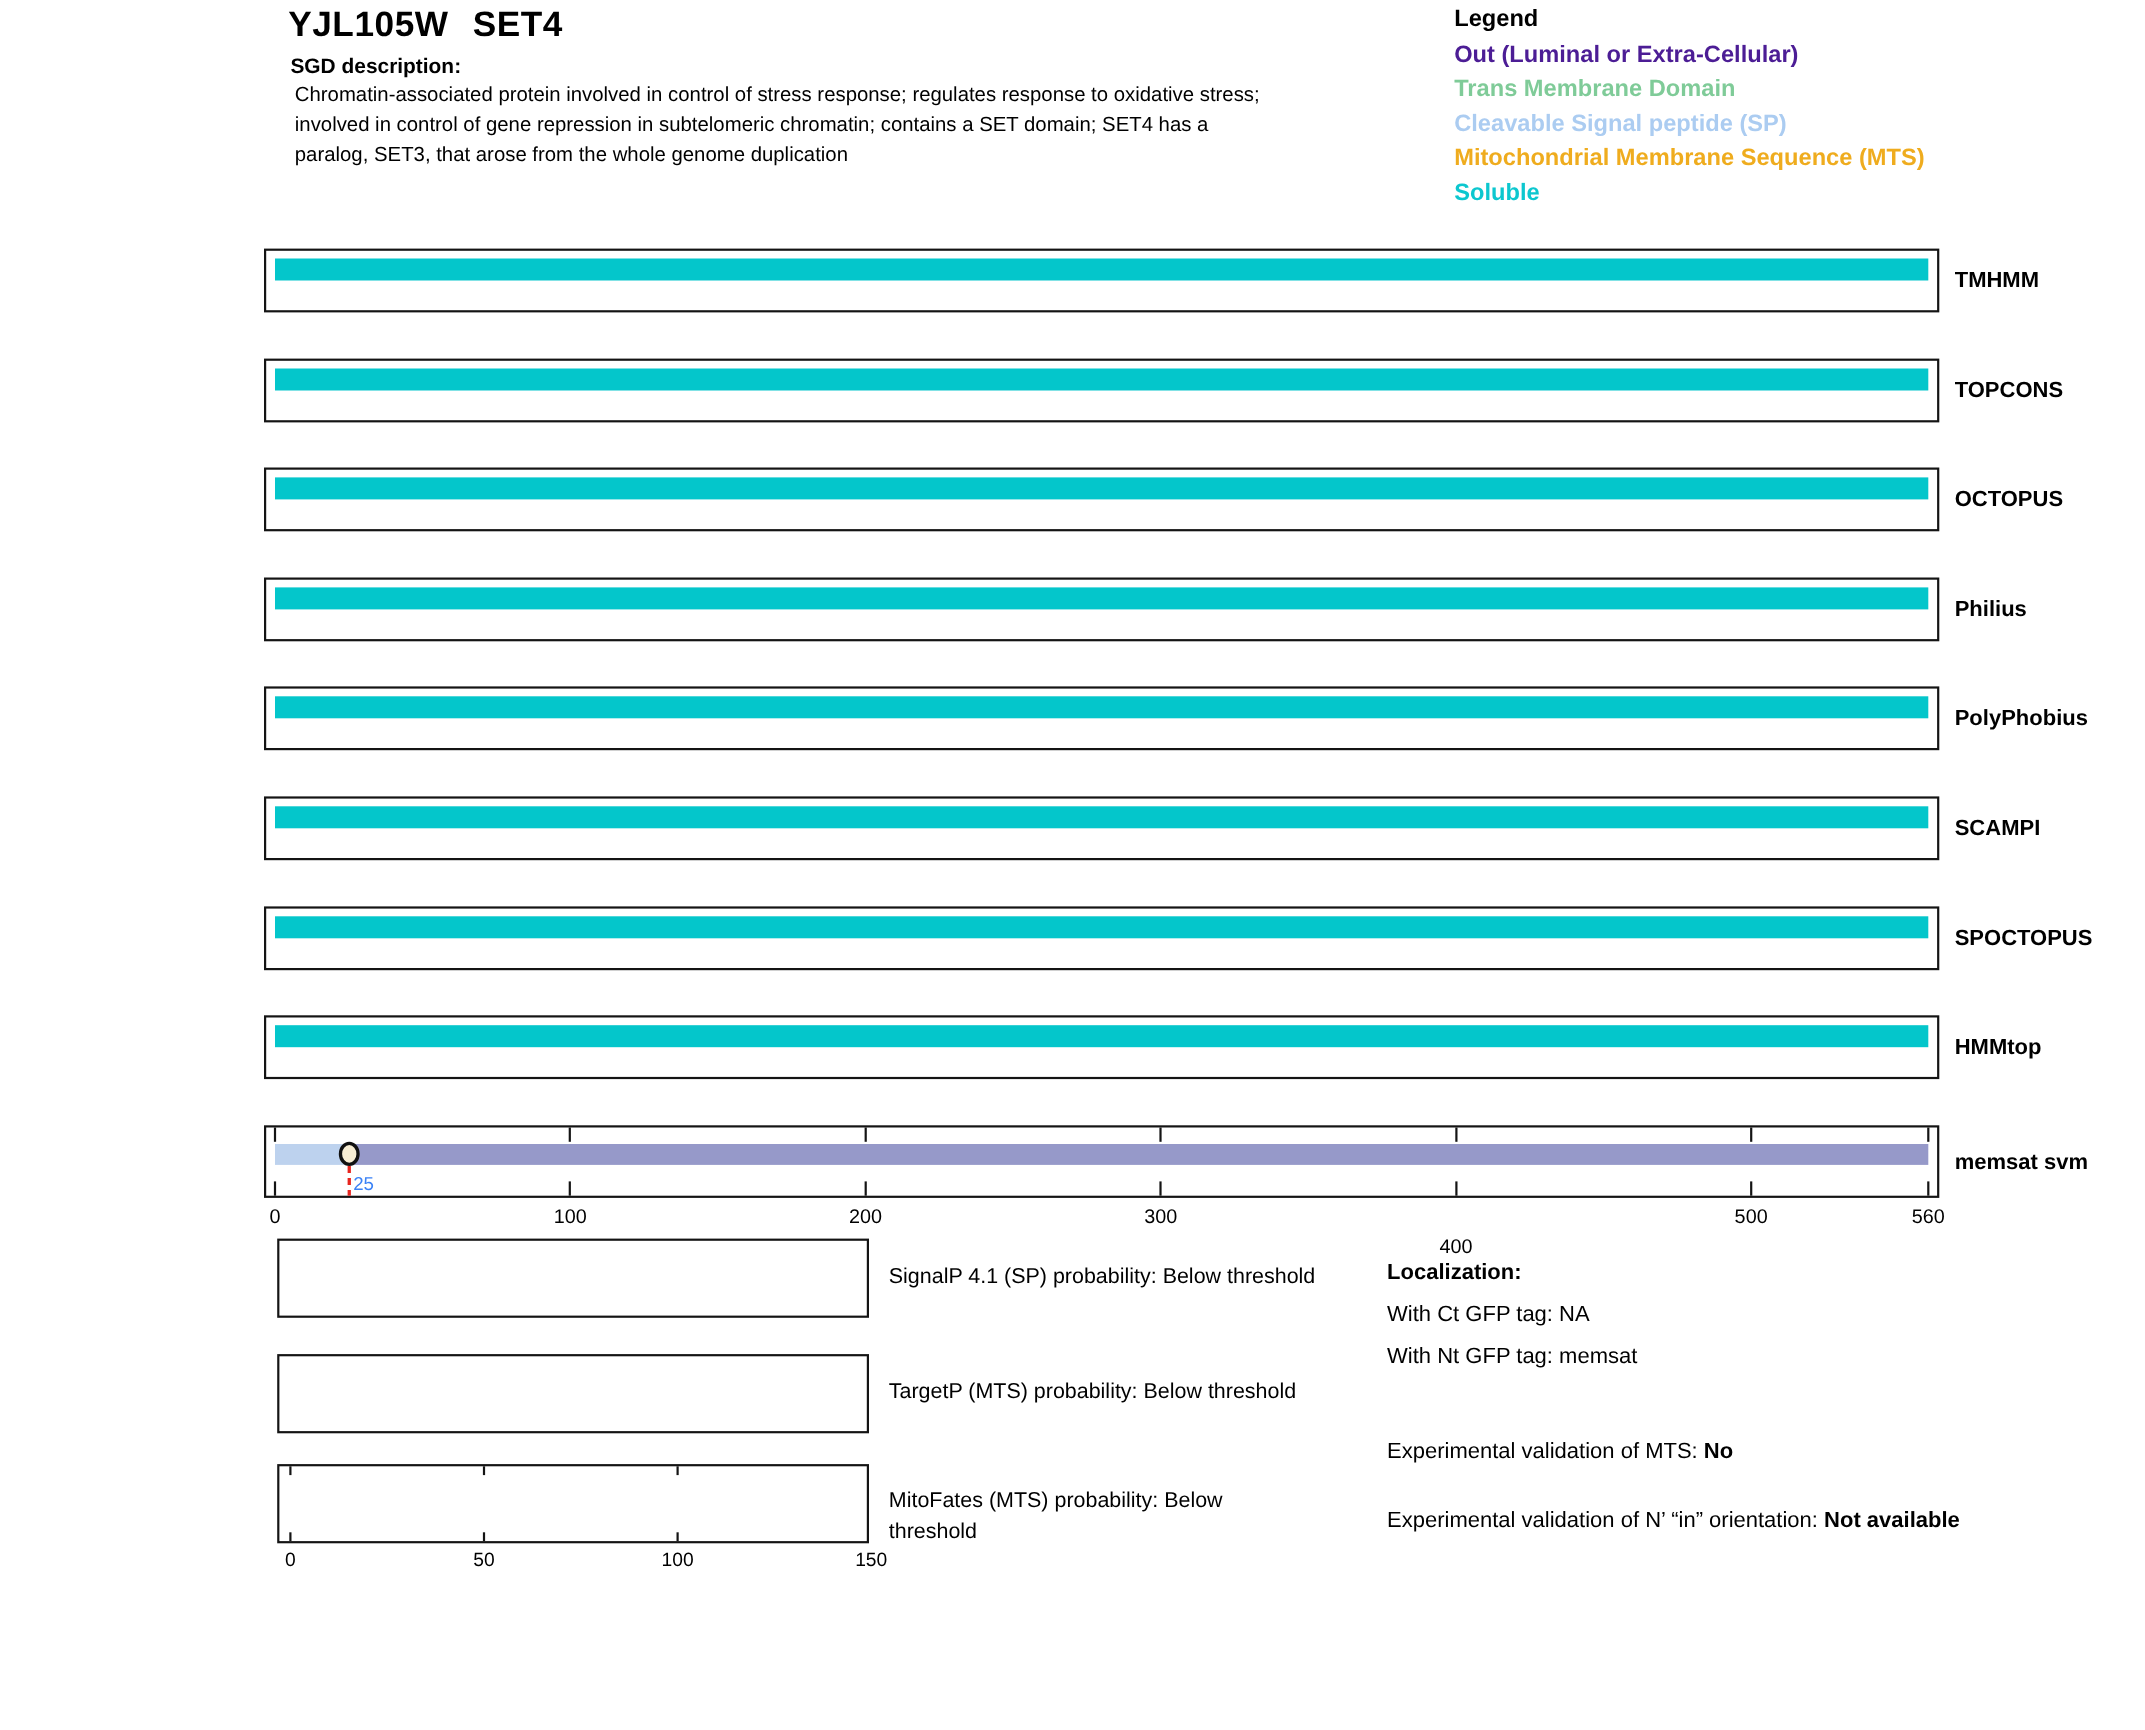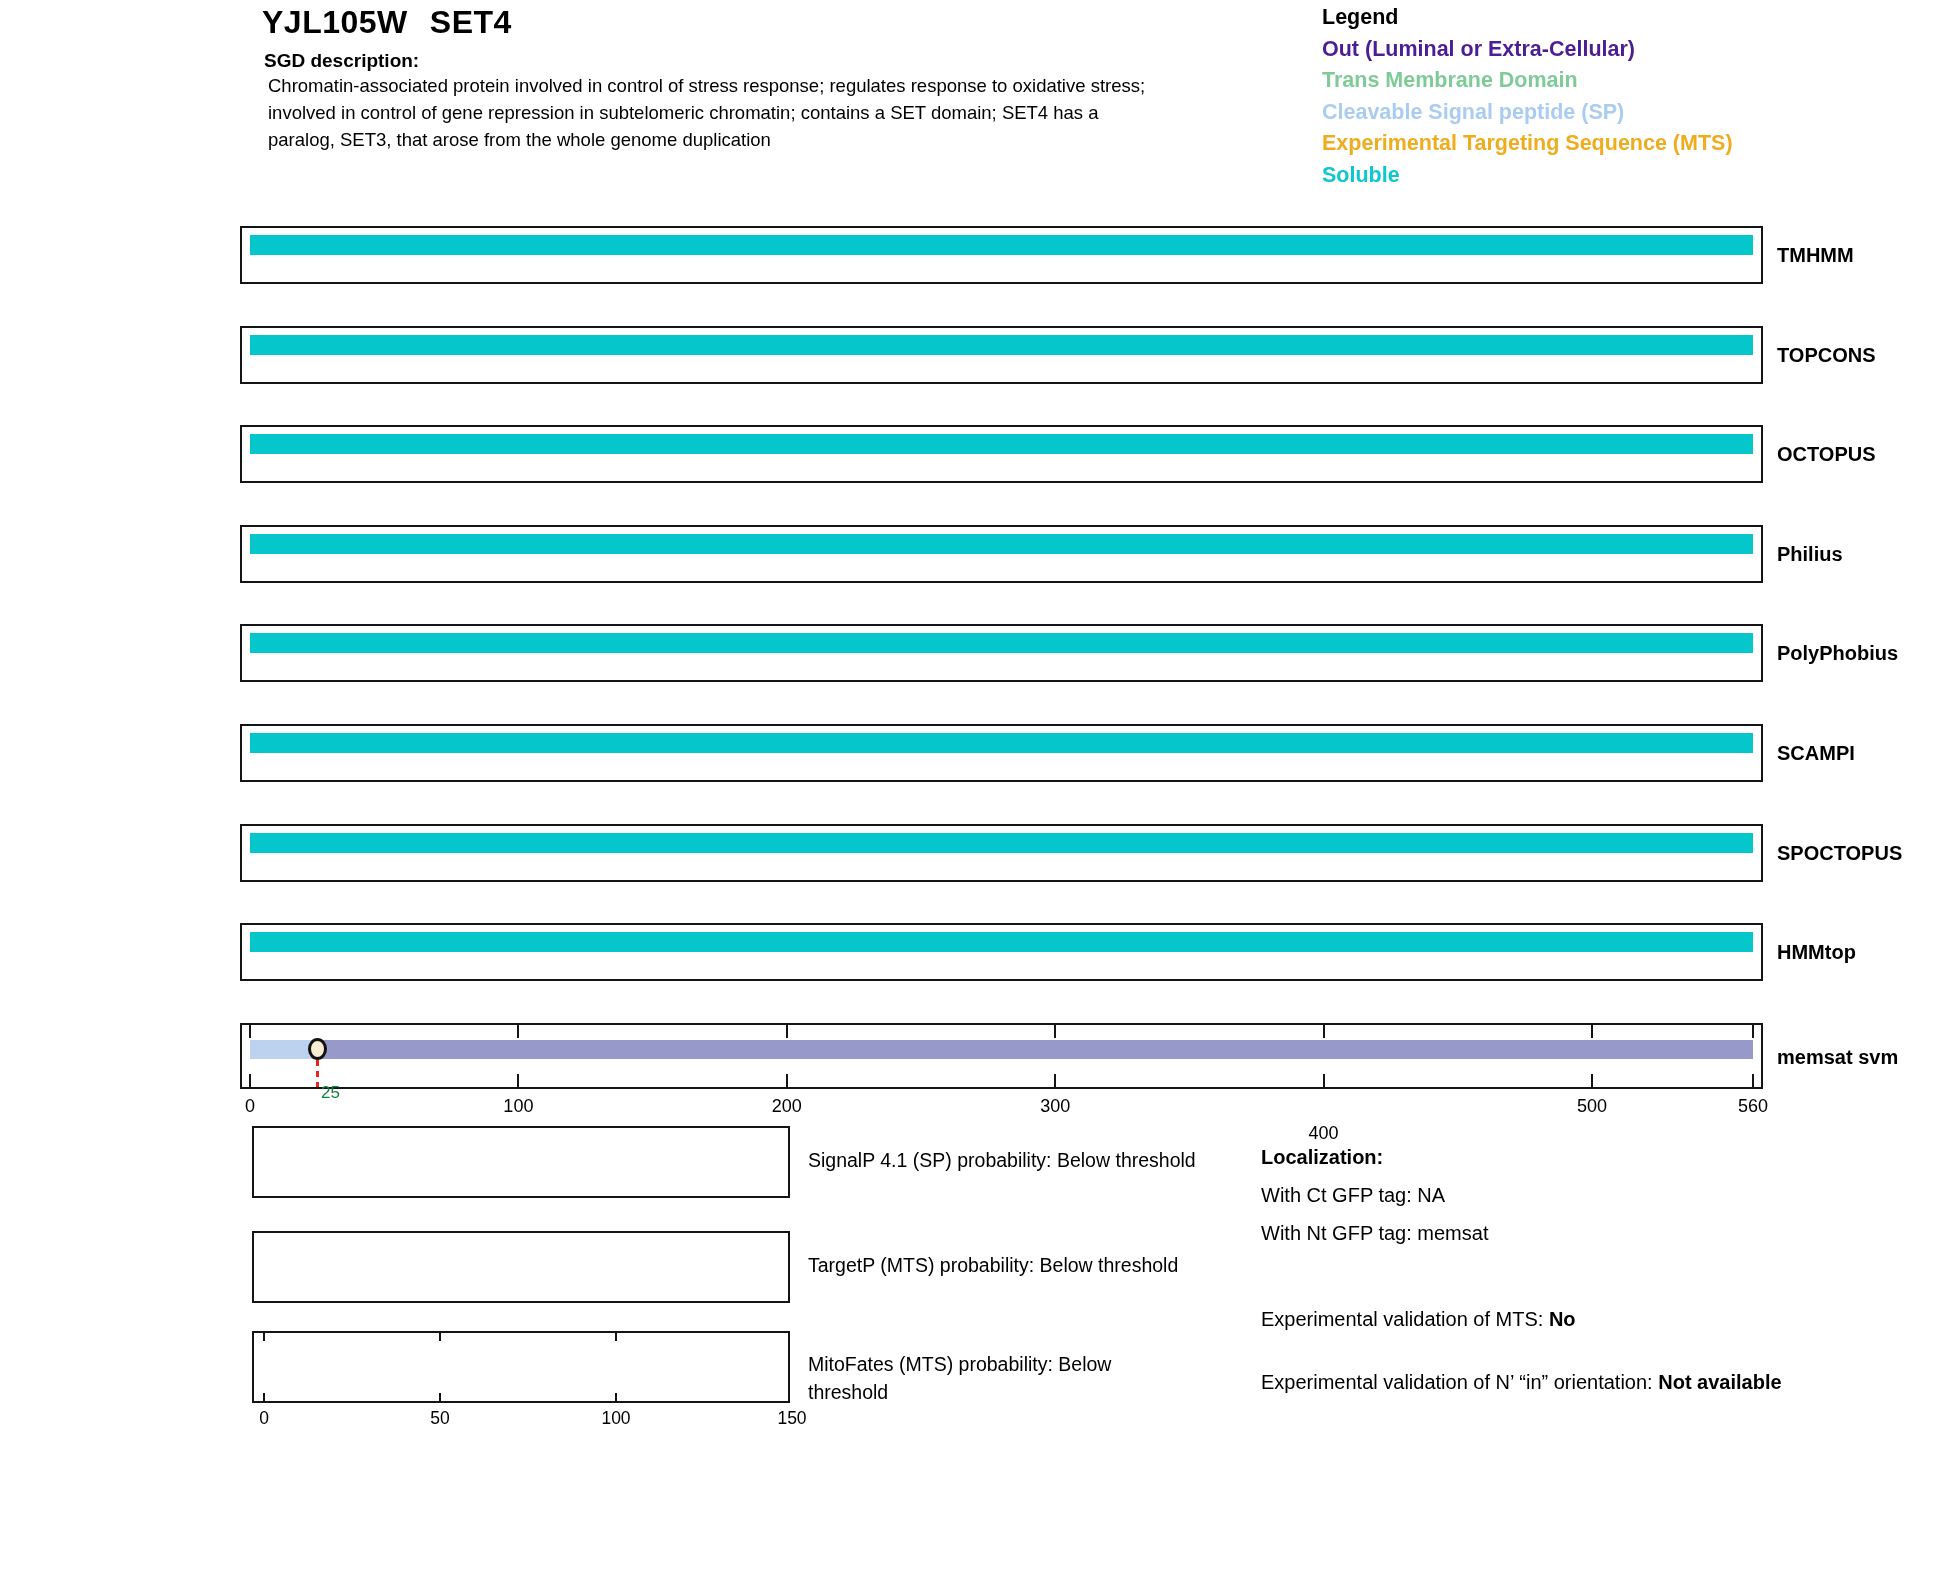--- a/index.html
+++ b/index.html
@@ -15,21 +15,21 @@
   .seg{position:absolute;}
   .track-label{position:absolute;font-size:20px;font-weight:bold;white-space:nowrap;}
   .tick{position:absolute;width:2px;background:#141414;}
   .axis-label{position:absolute;font-size:18px;transform:translateX(-50%);}
   .prob-box{position:absolute;left:252px;width:538px;height:72px;border:2px solid #141414;
             box-sizing:border-box;background:#fff;}
   .prob-label{position:absolute;left:808px;font-size:19.5px;line-height:28px;}
   .loc{position:absolute;left:1261px;font-size:20px;}
   .loc b{font-weight:bold;}
   .marker-circle{position:absolute;border:3px solid #111;border-radius:50%;background:#f7edd3;box-sizing:content-box;}
-  .marker-value{position:absolute;color:#15803d;font-size:17px;font-weight:normal;margin-top:16px;}
+  .marker-value{position:absolute;color:#3b82f6;font-size:17px;font-weight:normal;}
 </style>
 </head>
 <body>
 
 <div id="canvas">
 
   <div class="abs" id="page-title">
     <span>YJL105W</span><span class="gene">SET4</span>
   </div>
 
@@ -40,21 +40,21 @@
     <div>involved in control of gene repression in subtelomeric chromatin; contains a SET domain; SET4 has a</div>
     <div>paralog, SET3, that arose from the whole genome duplication</div>
   </div>
 
   <div class="abs" id="legend">
     <div>Legend</div>
     <div id="legend-entries">
         <div style="color: #4c1d95;">Out (Luminal or Extra-Cellular)</div>
         <div style="color: rgb(127, 203, 152);">Trans Membrane Domain</div>
         <div style="color: rgb(171, 204, 241);">Cleavable Signal peptide (SP)</div>
-        <div style="color: rgb(239, 172, 30);">Experimental Targeting Sequence (MTS)</div>
+        <div style="color: rgb(239, 172, 30);">Mitochondrial Membrane Sequence (MTS)</div>
         <div style="color: rgb(12, 199, 207);">Soluble</div>
       </div>
   </div>
 
   <div id="tracks">
       <div class="track-box" style="left: 240px; top: 226px; width: 1523px; height: 58px;">
         <div class="seg" style="left: 8px; width: 1503px; top: 7px; height: 20px; background: rgb(4, 198, 203);"></div>
       </div>
       <div class="track-label" style="left: 1777px; top: 244px;">TMHMM</div>
       <div class="track-box" style="left: 240px; top: 326px; width: 1523px; height: 58px;">

